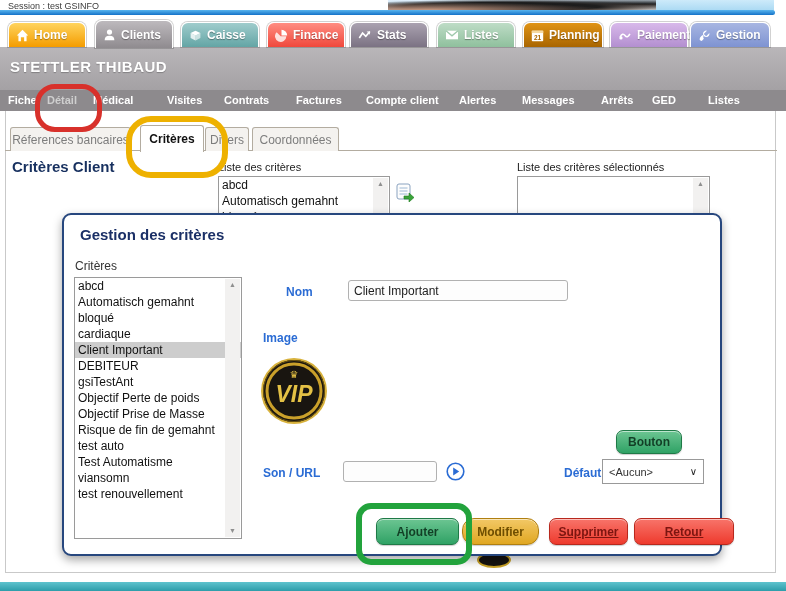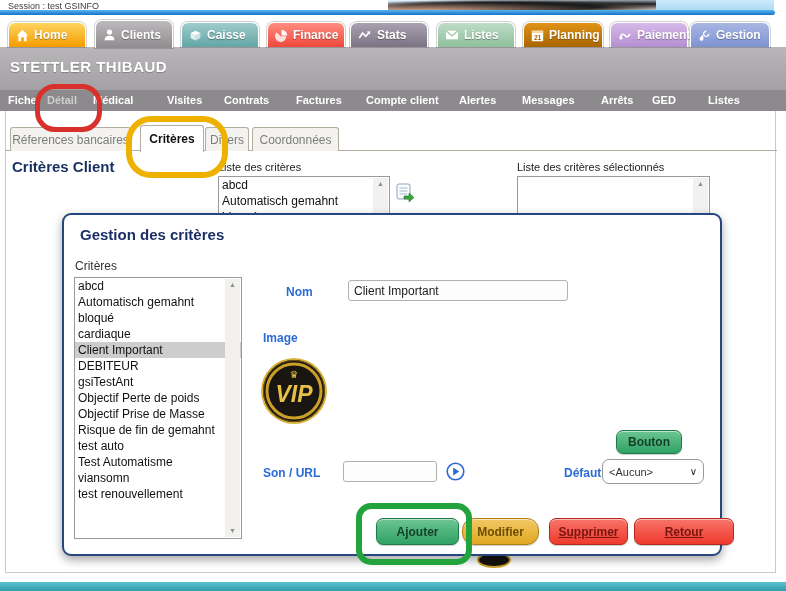--- a/index.html
+++ b/index.html
@@ -268,21 +268,21 @@
       </div>
 
     <div class="abs blue-label" style="left:199px;top:251px;">Son / URL</div>
     <input class="abs text-input" style="left: 279px; top: 246px; width: 94px; height: 21px;" value="">
     <svg class="abs" style="left:382px;top:247px;" width="19" height="19" viewBox="0 0 19 19">
       <circle cx="9.5" cy="9.5" r="8.3" fill="#fff" stroke="#2b6cd4" stroke-width="1.6"></circle>
       <path d="M7.2 5.6 L13.2 9.5 L7.2 13.4 Z" fill="#2b6cd4"></path>
     </svg>
 
     <div class="abs blue-label" style="left:500px;top:251px;">Défaut</div>
-    <div class="abs select" style="left:538px;top:244px;width:102px;height:25px;border-radius:7px;">
+    <div class="abs select" style="left:538px;top:244px;width:102px;height:25px;">
       <span>&lt;Aucun&gt;</span>
       <span class="chev">∨</span>
     </div>
 
     <div class="abs btn btn-green" style="left:312px;top:303px;width:83px;height:27px;">
         <span>Ajouter</span>
       </div>
     <div class="abs btn btn-amber" style="left:398px;top:303px;width:77px;height:27px;border-radius:12px;">
         <span>Modifier</span>
       </div>

